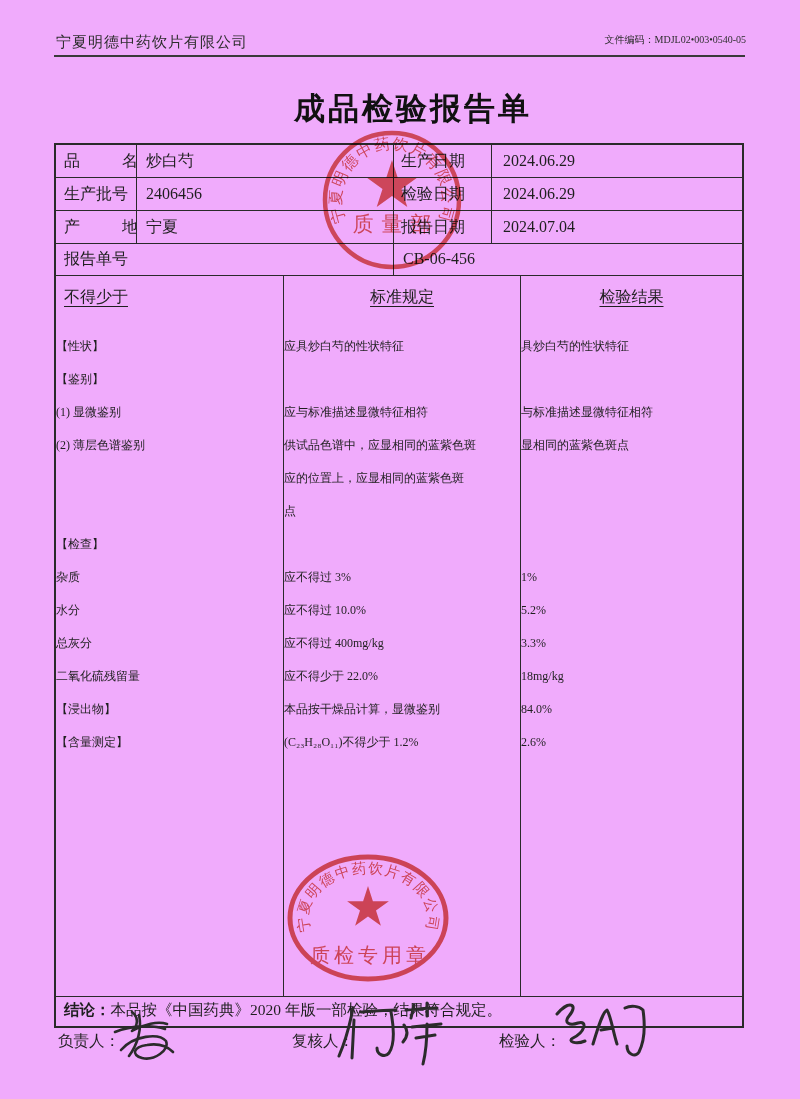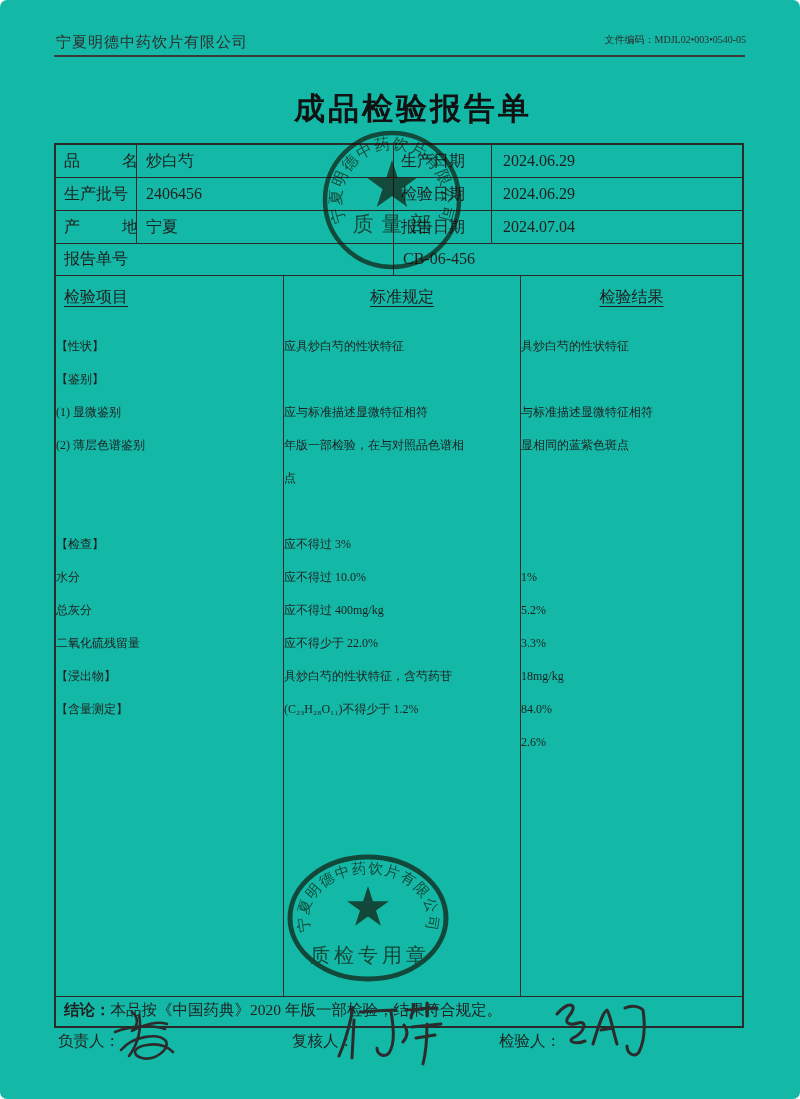--- a/index.html
+++ b/index.html
@@ -1,18 +1,18 @@
 <!DOCTYPE html>
 <html><head>
 <meta charset="utf-8">
 <style>
   html,body{margin:0;padding:0;background:#ffffff;}
   .page{
-    position:relative;width:800px;height:1099px;background:#14b8a6;
-    font-family:"Liberation Serif","DejaVu Serif",serif;color:#1f1f1f;overflow:hidden;border-radius:7px;
+    position:relative;width:800px;height:1099px;background:#f0abfc;
+    font-family:"Liberation Serif","DejaVu Serif",serif;color:#1f1f1f;overflow:hidden;
   }
   
   .hdr-left{position:absolute;left:56px;top:33px;font-size:15px;color:#2e2e2e;letter-spacing:1px;}
   .hdr-right{position:absolute;right:54px;top:33px;font-size:10px;color:#2e2e2e;text-align:center;}
   .hdr-rule{position:absolute;left:54px;top:55px;width:691px;height:2px;background:#3a3a3a;}
   
   .title{position:absolute;left:13px;top:88px;width:100%;text-align:center;
     font-size:31px;font-weight:bold;letter-spacing:3px;color:#111;}
   
   .doc{position:absolute;left:54px;top:143px;width:690px;height:885px;
@@ -84,51 +84,53 @@
       <div class="c-value2">2024.07.04</div>
     </div>
 
     <div class="report-row">
       <div class="rl">报告单号</div>
       <div class="rv">CB-06-456</div>
     </div>
 
     <div class="spec">
       <div class="spec-col b1">
-        <div class="spec-head al"><span>检验项目</span></div>
+        <div class="spec-head al"><span>不得少于</span></div>
         <div class="lines">
             <div class="ln">【性状】</div>
             <div class="ln">【鉴别】</div>
             <div class="ln">(1) 显微鉴别</div>
             <div class="ln">(2) 薄层色谱鉴别</div>
             <div class="ln">&nbsp;</div>
             <div class="ln">&nbsp;</div>
             <div class="ln">【检查】</div>
+            <div class="ln">杂质</div>
             <div class="ln">水分</div>
             <div class="ln">总灰分</div>
             <div class="ln">二氧化硫残留量</div>
             <div class="ln">【浸出物】</div>
             <div class="ln">【含量测定】</div>
             <div class="ln">&nbsp;</div>
           </div>
       </div>
       <div class="spec-col b2">
         <div class="spec-head ac"><span>标准规定</span></div>
         <div class="lines">
             <div class="ln">应具炒白芍的性状特征</div>
             <div class="ln">&nbsp;</div>
             <div class="ln">应与标准描述显微特征相符</div>
-            <div class="ln">年版一部检验，在与对照品色谱相</div>
+            <div class="ln">供试品色谱中，应显相同的蓝紫色斑</div>
+            <div class="ln">应的位置上，应显相同的蓝紫色斑</div>
             <div class="ln">点</div>
             <div class="ln">&nbsp;</div>
             <div class="ln">应不得过 3%</div>
             <div class="ln">应不得过 10.0%</div>
             <div class="ln">应不得过 400mg/kg</div>
             <div class="ln">应不得少于 22.0%</div>
-            <div class="ln">具炒白芍的性状特征，含芍药苷</div>
+            <div class="ln">本品按干燥品计算，显微鉴别</div>
             <div class="ln">(C₂₃H₂₈O₁₁)不得少于 1.2%</div>
           </div>
       </div>
       <div class="spec-col">
         <div class="spec-head ac"><span>检验结果</span></div>
         <div class="lines">
             <div class="ln">具炒白芍的性状特征</div>
             <div class="ln">&nbsp;</div>
             <div class="ln">与标准描述显微特征相符</div>
             <div class="ln">显相同的蓝紫色斑点</div>

